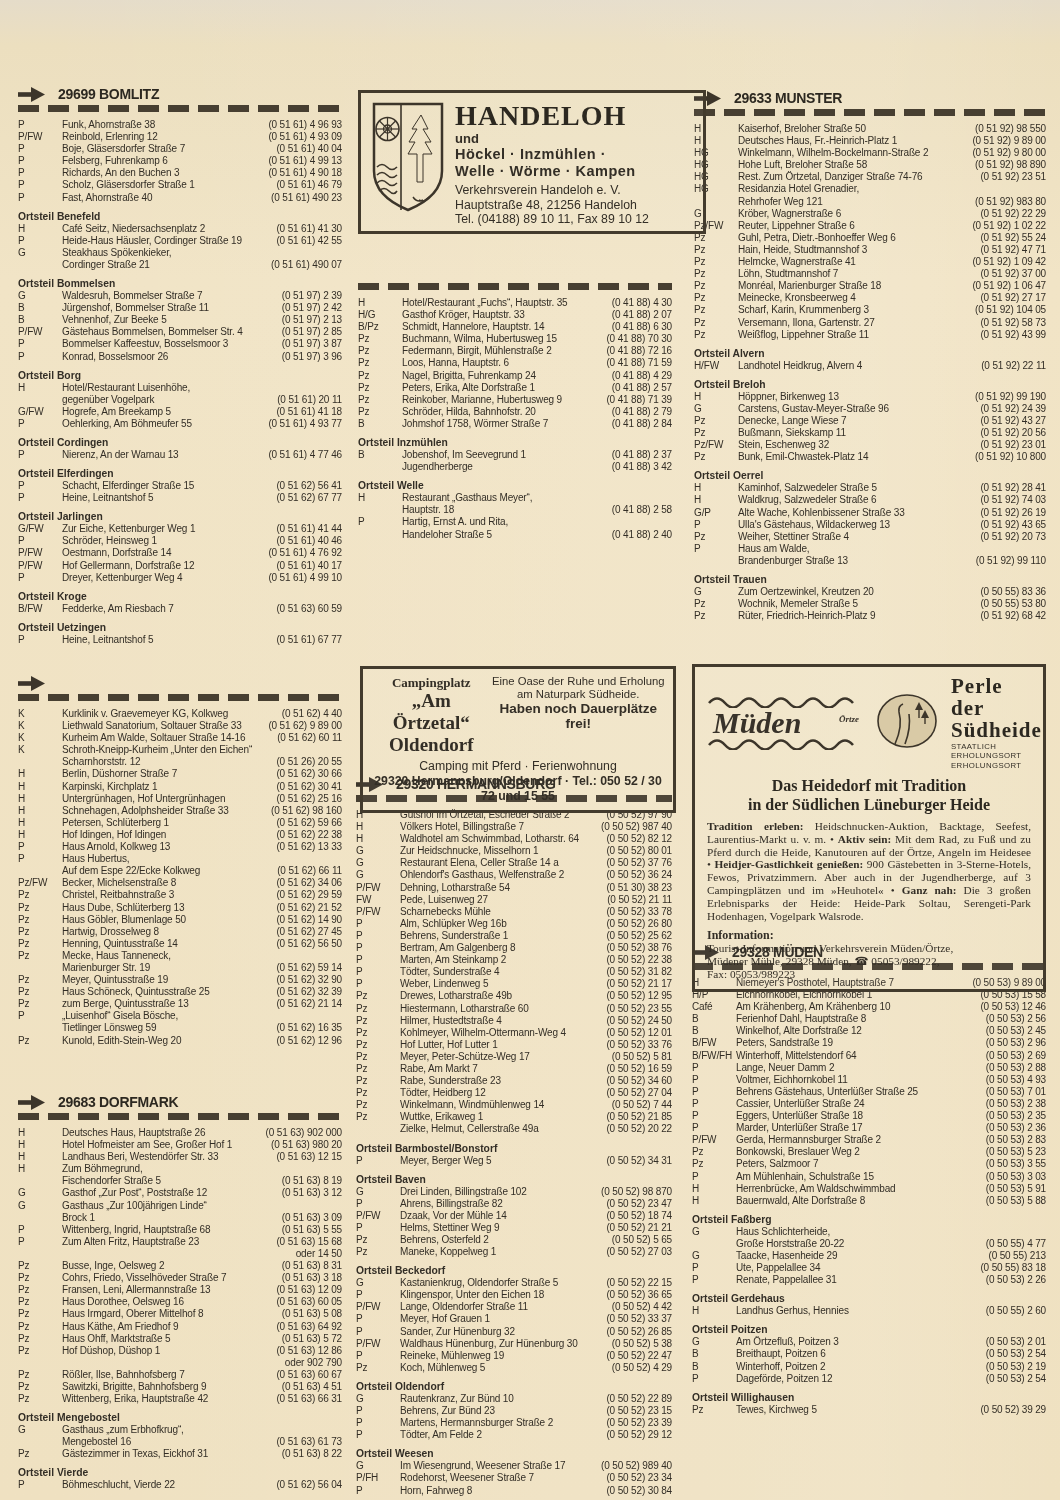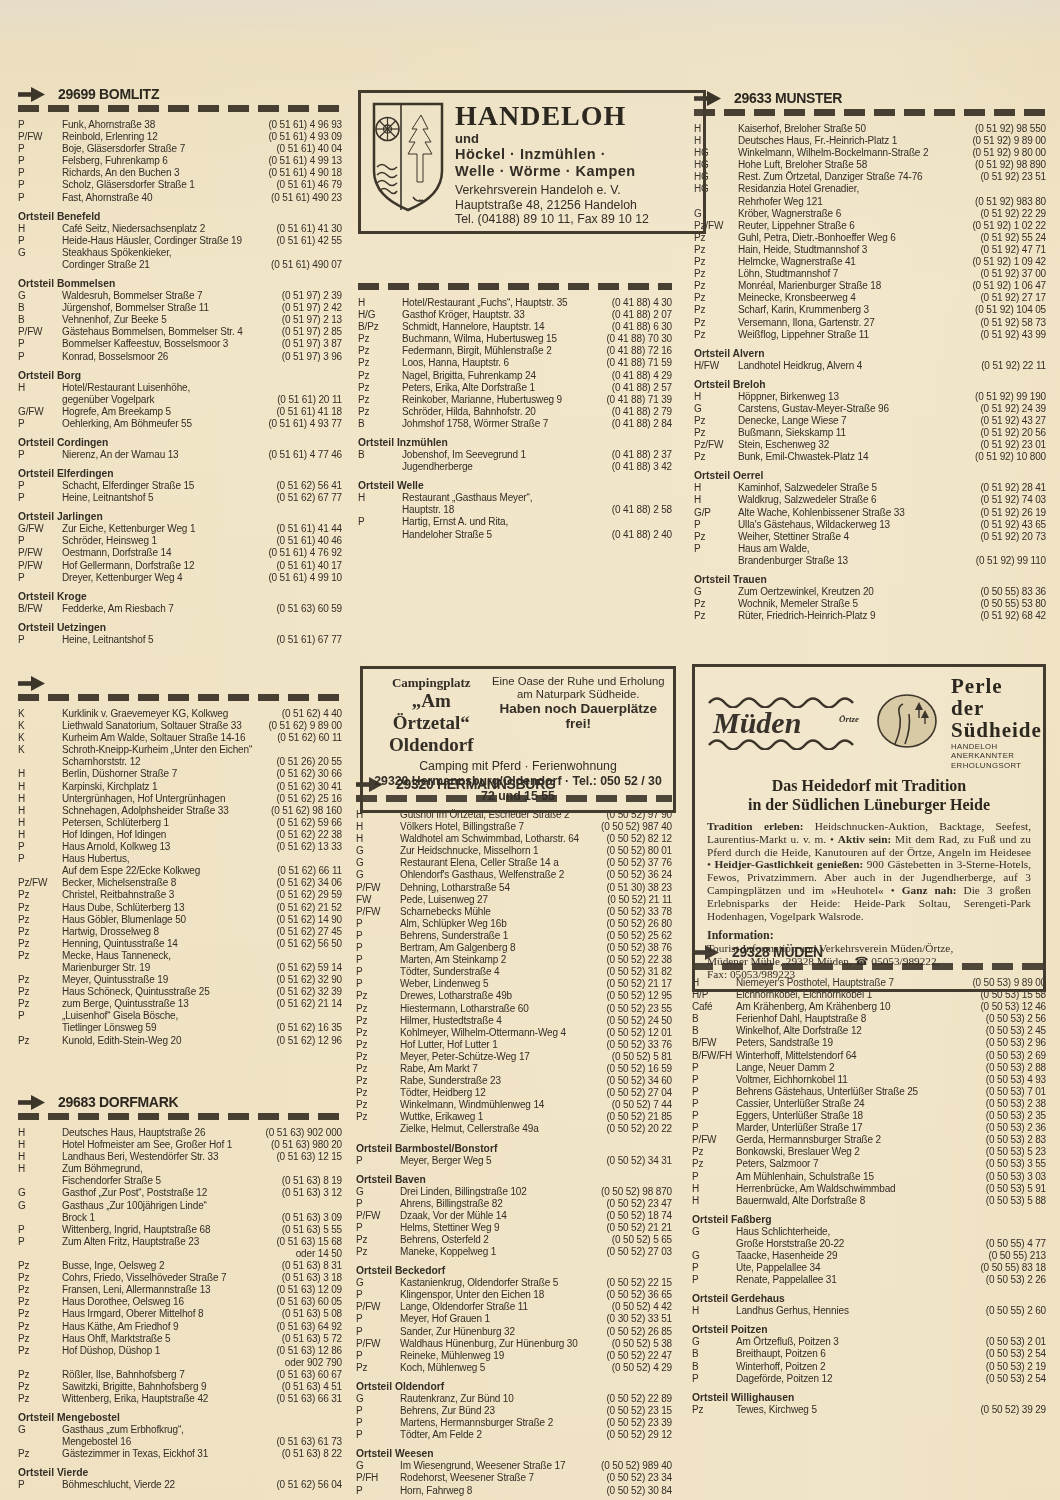--- a/index.html
+++ b/index.html
@@ -824,21 +824,21 @@
         <span class="ph">(0 50 52) 36 65</span>
       </div>
       <div class="row">
         <span class="code">P/FW</span>
         <span class="txt">Lange, Oldendorfer Straße 11</span>
         <span class="ph">(0 50 52) 4 42</span>
       </div>
       <div class="row">
         <span class="code">P</span>
         <span class="txt">Meyer, Hof Grauen 1</span>
-        <span class="ph">(0 30 52) 33 51</span>
+        <span class="ph">(0 50 52) 33 37</span>
       </div>
       <div class="row">
         <span class="code">P</span>
         <span class="txt">Sander, Zur Hünenburg 32</span>
         <span class="ph">(0 50 52) 26 85</span>
       </div>
       <div class="row">
         <span class="code">P/FW</span>
         <span class="txt">Waldhaus Hünenburg, Zur Hünenburg 30</span>
         <span class="ph">(0 50 52) 5 38</span>
@@ -1312,21 +1312,21 @@
         <ellipse cx="32" cy="29" rx="29" ry="26" fill="#d9caa6" stroke="#3c352a" stroke-width="1.6"></ellipse>
         <path d="M20 52 Q28 34 24 20 Q23 14 28 12 M30 52 Q36 36 34 22" stroke="#3c352a" fill="none" stroke-width="1.6"></path>
         <path d="M40 18 l4 -8 l4 8 Z M46 26 l4 -8 l4 8 Z" fill="#3c352a"></path>
         <line x1="44" y1="18" x2="44" y2="26" stroke="#3c352a" stroke-width="1.4"></line>
         <line x1="50" y1="26" x2="50" y2="32" stroke="#3c352a" stroke-width="1.4"></line>
       </svg>
     </span>
     <div class="m-right">
       <div class="m-perle">Perle der</div>
       <div class="m-perle">Südheide</div>
-      <div class="m-sub">HANDELOH ANERKANNTER</div>
+      <div class="m-sub">STAATLICH ERHOLUNGSORT</div>
       <div class="m-sub">ERHOLUNGSORT</div>
     </div>
   </div>
   <div class="m-head">Das Heidedorf mit Tradition</div>
   <div class="m-head" style="margin-top:0;">in der Südlichen Lüneburger Heide</div>
   <div class="m-body" id="mueden-body"><span class="bld">Tradition erleben:</span><span> Heidschnucken-Auktion, Backtage, Seefest, Laurentius-Markt u. v. m. • </span><span class="bld">Aktiv sein:</span><span> Mit dem Rad, zu Fuß und zu Pferd durch die Heide, Kanutouren auf der Örtze, Angeln im Heidesee • </span><span class="bld">Heidjer-Gastlichkeit genießen:</span><span> 900 Gästebetten in 3-Sterne-Hotels, Fewos, Privatzimmern. Aber auch in der Jugendherberge, auf 3 Campingplätzen und im »Heuhotel« • </span><span class="bld">Ganz nah:</span><span> Die 3 großen Erlebnisparks der Heide: Heide-Park Soltau, Serengeti-Park Hodenhagen, Vogelpark Walsrode.</span></div>
   <div class="m-info">
     <div class="m-info-label">Information:</div>
     <div>Tourist-Information und Verkehrsverein Müden/Örtze,</div>
     <div>Müdener Mühle, 29328 Müden, ☎ 05053/989222,</div>

